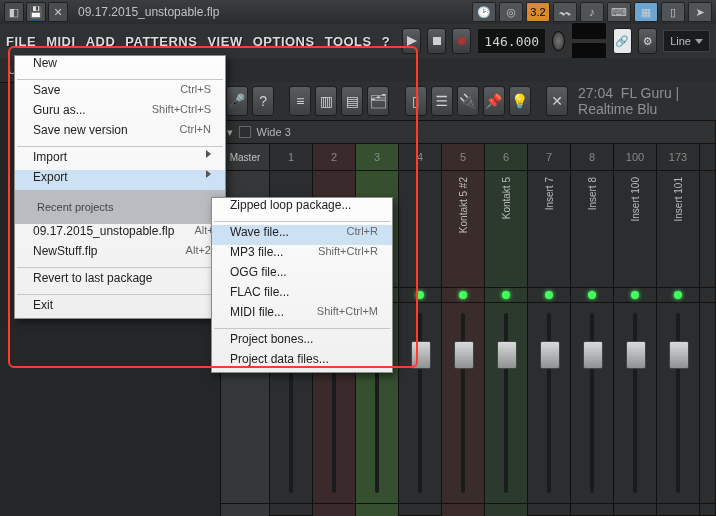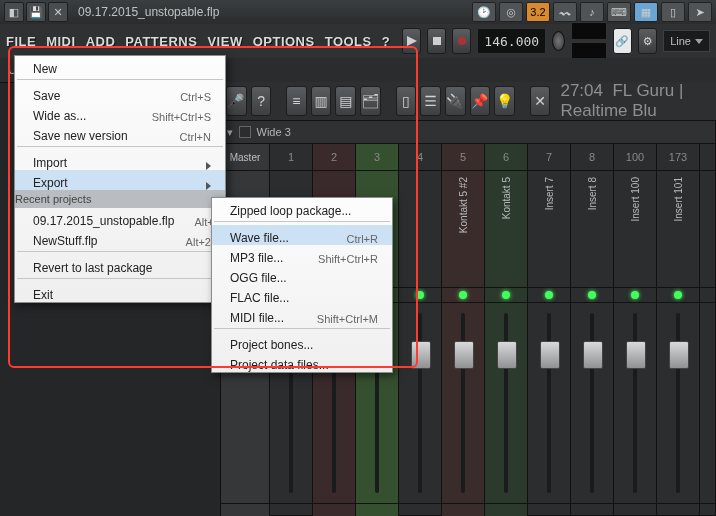--- a/index.html
+++ b/index.html
@@ -17,46 +17,46 @@
 .transport .spacer{flex:1}
 .trans-btn{width:28px;height:24px;background:linear-gradient(#5b5e60,#3a3c3e);border:1px solid #1b1c1d;border-radius:3px;display:flex;align-items:center;justify-content:center;color:#d4d6d7}
 .tempo{width:58px;height:24px;background:#101111;border:1px solid #333;border-radius:2px;color:#d0d0d0;display:flex;align-items:center;justify-content:flex-end;padding:0 6px;font:13px monospace}
 .small-lcd{width:34px;height:16px;background:#0a0a0a;border:1px solid #333;border-radius:2px}
 .snap-sel{height:20px;background:#1a1b1c;border:1px solid #3d3f40;color:#bdbfc0;padding:0 6px;display:flex;align-items:center;font-size:11px;gap:4px}
 .snap-sel .tri{border-left:4px solid transparent;border-right:4px solid transparent;border-top:5px solid #9ea0a1}
 .knob{width:18px;height:18px;border-radius:50%;background:radial-gradient(#777,#333);border:1px solid #111}
 .hint-bar{position:absolute;top:58px;left:0;right:0;height:24px;background:#2a2c2d;border-bottom:1px solid #111;display:flex;align-items:center;padding:0 8px;font-size:12px;color:#bfc2c3}
 .icon-strip{position:absolute;top:82px;left:220px;right:0;height:38px;background:#2d2f30;border-bottom:1px solid #111;display:flex;align-items:center;padding:0 6px;gap:4px}
 .is-btn{width:28px;height:28px;background:linear-gradient(#5a5d5f,#3d3f41);border:1px solid #1c1d1e;border-radius:3px;display:flex;align-items:center;justify-content:center;color:#cfd1d2;font-size:14px}
-.song-info{color:#8d9091;font-size:17px;margin-left:6px}
+.song-info{color:#8d9091;font-size:14px;margin-left:6px}
 .mixer{position:absolute;top:120px;left:220px;right:0;bottom:0;background:#2b2d2e;border:1px solid #111}
 .mixer-header{height:22px;background:#2f3132;border-bottom:1px solid #111;display:flex;align-items:center;padding:0 6px;gap:6px;font-size:11px;color:#b3b5b6}
 .track-strip{display:flex;border-bottom:1px solid #111}
 .track-head{width:48px;background:#353738;border-right:1px solid #111;font-size:10px;text-align:center;display:flex;align-items:center;justify-content:center;color:#bfc1c2}
 .track-cells{display:flex}
 .track-cell{width:42px;height:26px;border-right:1px solid #111;display:flex;align-items:center;justify-content:center;font-size:11px;color:#888}
 .label-row .track-cell{height:110px;align-items:flex-start;padding-top:6px}
 .label-row .vlab{writing-mode:vertical-rl;transform:rotate(180deg);font-size:10px;color:#b8babc}
 .led-row{height:14px}
 .led{width:8px;height:8px;border-radius:50%;background:#43ff5c;box-shadow:0 0 4px #43ff5c}
 .fader-row{height:200px}
 .fader-row .track-cell{height:200px;position:relative}
 .fader-track{position:absolute;top:10px;bottom:10px;left:50%;width:4px;margin-left:-2px;background:#1a1b1c;border-radius:2px}
 .fader-cap{position:absolute;left:50%;width:18px;height:26px;margin-left:-9px;background:linear-gradient(#d8d9da,#8f9192);border:1px solid #444;border-radius:2px}
 .fader-cap.green{background:linear-gradient(#98d84e,#5a9525)}
 .meter-row{height:60px}
 .meter-row .track-cell{height:60px}
 .menu{position:absolute;background:linear-gradient(#fdfdfd,#efeff0);border:1px solid #8a8c8e;box-shadow:3px 3px 8px rgba(0,0,0,.5);font-size:12px;color:#222}
-.menu .item{height:20px;display:flex;align-items:flex-end;padding:0 14px 0 18px}
+.menu .item{height:20px;display:flex;align-items:flex-start;padding:0 14px 0 18px}
 .menu .item.hl{background:#cde1f5}
 .menu .sep{height:1px;background:#c4c6c8;margin:3px 2px}
 .menu .lbl{flex:1}
 .menu .acc{color:#666;font-size:11px;margin-left:20px}
 .menu .arrow{margin-left:14px;border-top:4px solid transparent;border-bottom:4px solid transparent;border-left:5px solid #555}
-.menu .header{background:#b9bcc0;color:#444;height:18px;display:flex;align-items:center;padding:0 0;font-size:11px}
+.menu .header{background:#b9bcc0;color:#444;height:34px;display:flex;align-items:center;padding:0 22px;font-size:11px}
 .highlight-rect{position:absolute;border:2px solid #ff3b2f;border-radius:6px;pointer-events:none}
 svg{overflow:visible}
 </style>
 </head>
 <body>
 
 <div class="top-toolbar">
   <div class="tb-btn">◧</div>
   <div class="tb-btn">💾</div>
   <div class="tb-btn">✕</div>
@@ -293,21 +293,21 @@
 <div class="menu" style="top:55px;left:14px;width:210px">
   <div class="item">
       <span class="lbl">New</span>
     </div>
   <div class="sep"></div>
   <div class="item">
       <span class="lbl">Save</span>
       <span class="acc">Ctrl+S</span>
     </div>
   <div class="item">
-      <span class="lbl">Wide as...</span>
+      <span class="lbl">Guru as...</span>
       <span class="acc">Shift+Ctrl+S</span>
     </div>
   <div class="item">
       <span class="lbl">Save new version</span>
       <span class="acc">Ctrl+N</span>
     </div>
   <div class="sep"></div>
   <div class="item">
       <span class="lbl">Import</span>
       <span class="arrow"></span>

